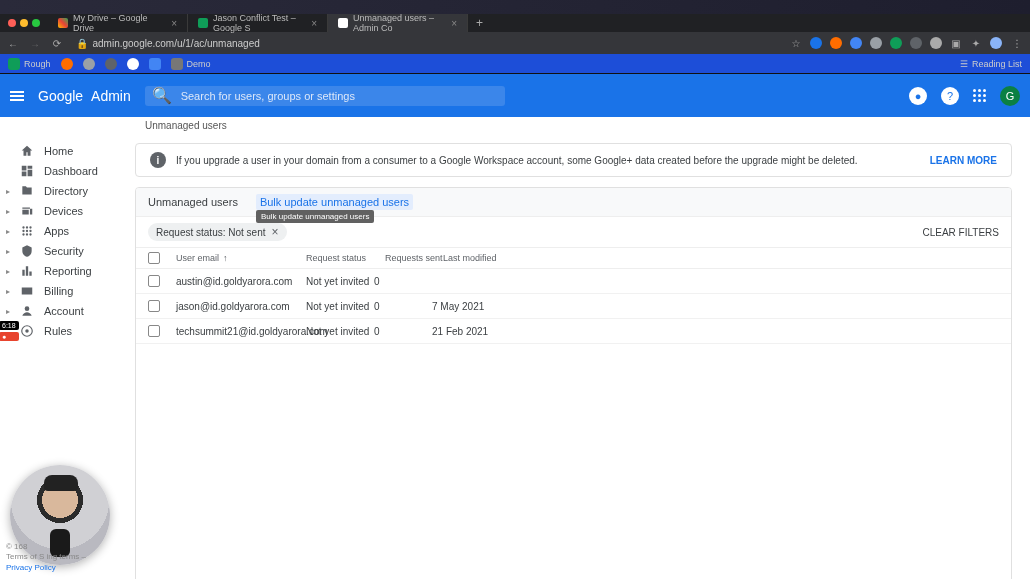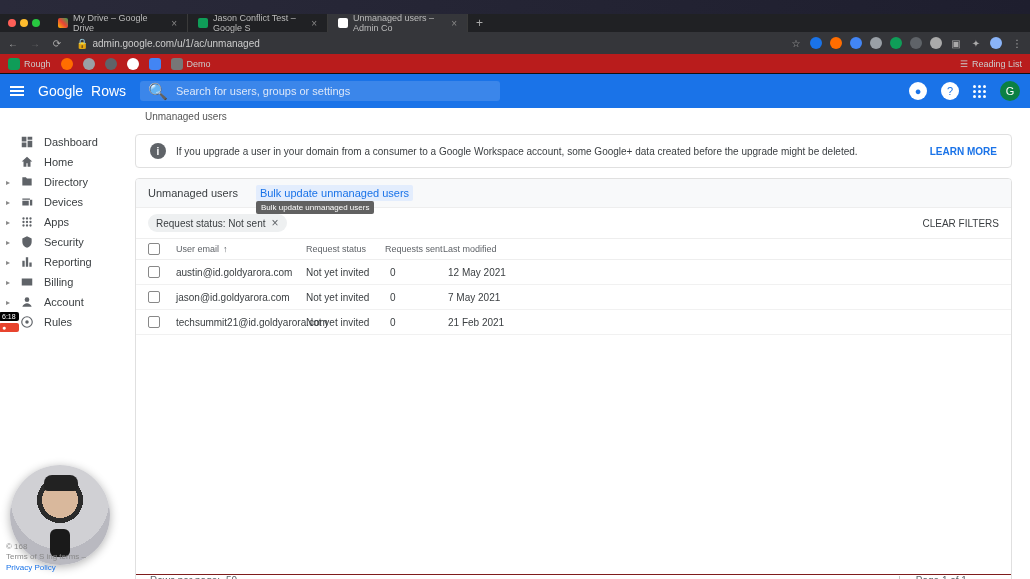--- a/index.html
+++ b/index.html
@@ -25,27 +25,27 @@
   
   .urlbar { height:22px; background:#35363a; display:flex; align-items:center; padding:0 6px; gap:8px; color:#ccc; font-size:10px;}
   .navico{width:14px;text-align:center;color:#aaa}
   .addr{flex:0 0 auto; color:#ccc; display:flex; align-items:center; gap:4px; margin-left:4px;}
   .addr .lock{color:#9aa0a6}
   .url-spacer{flex:1}
   .urlicons{display:flex;gap:8px;align-items:center}
   .urlico{width:12px;height:12px;border-radius:50%;font-size:10px;display:flex;align-items:center;justify-content:center}
 
   
-  .bmbar { height:20px; background:#b91c1c; display:flex; align-items:center; padding:0 8px; gap:10px; font-size:9px; color:#ccc; border-bottom:1px solid #111;}
+  .bmbar { height:20px; background:#1d4ed8; display:flex; align-items:center; padding:0 8px; gap:10px; font-size:9px; color:#ccc; border-bottom:1px solid #111;}
   .bm{display:flex;align-items:center;gap:4px}
   .bmico{width:12px;height:12px;border-radius:3px}
   .bm-right{margin-left:auto;display:flex;align-items:center;gap:4px}
 
   
-  .gahdr { height:34px; background:#1a73e8; display:flex; align-items:center; padding:0 10px; gap:14px; color:#fff;}
+  .gahdr { height:43px; background:#1a73e8; display:flex; align-items:center; padding:0 10px; gap:14px; color:#fff;}
   .menu-ico{display:flex;flex-direction:column;gap:2px;cursor:pointer}
   .menu-ico span{width:14px;height:2px;background:#fff}
   .brand{font-size:14px;display:flex;align-items:center;gap:2px}
   .brand b{font-weight:500}
   .searchbox{flex:0 0 360px;height:20px;background:#3b86ea;border-radius:3px;display:flex;align-items:center;padding:0 8px;gap:8px}
   .searchbox input{background:transparent;border:0;outline:0;color:#fff;font-size:11px;flex:1}
   .searchbox input::placeholder{color:#dce7f9}
   .ghdr-spacer{flex:1}
   .ghdr-ico{width:18px;height:18px;border-radius:50%;display:flex;align-items:center;justify-content:center;font-size:11px;color:#1a73e8}
   .ghdr-ico.circle{background:#fff}
@@ -91,21 +91,21 @@
   .col-chk{width:28px}
   .col-email{width:130px;display:flex;align-items:center;gap:4px}
   .col-status{width:79px}
   .col-req{width:58px}
   .col-mod{flex:1}
   .chk{width:12px;height:12px;border:1.5px solid #888;border-radius:2px;cursor:pointer}
   .asc{font-size:9px}
 
   .trow{display:flex;align-items:center;padding:6px 12px;font-size:10px;color:#3c4043;border-bottom:1px solid #f1f1f1}
   .trow .col-email{width:130px}
-  .trow .col-status{width:84px}
+  .trow .col-status{width:68px}
   .trow .col-req{width:58px}
 
   .pfoot{margin-top:auto;display:flex;align-items:center;padding:0 14px;font-size:10px;color:#5f6368;border-top:1px solid #7f1d1d}
   .rpp{display:flex;align-items:center;gap:6px}
   .rppsel{display:flex;align-items:center;gap:13px;cursor:pointer}
   .pfoot-right{margin-left:auto;display:flex;align-items:center;gap:10px}
   .pagico{color:#bbb;cursor:pointer}
 
   
   .footlinks{position:absolute;left:6px;bottom:6px;font-size:8px;color:#888;line-height:1.3}
@@ -200,21 +200,21 @@
   </div>
 </div>
 
 <div class="gahdr">
   <div class="menu-ico">
       <span></span>
       <span></span>
       <span></span>
     </div>
   <div class="brand">
-    <b>Google</b>&nbsp;<span>Rows</span>
+    <b>Google</b>&nbsp;<span>Admin</span>
   </div>
   <div class="searchbox">
     <span style="color:#dce7f9">🔍</span>
     <input placeholder="Search for users, groups or settings" style="">
   </div>
   <div class="ghdr-spacer"></div>
   <div class="ghdr-ico circle">●</div>
   <div class="ghdr-ico help">?</div>
   <div class="apps-ico">
       <span></span>
@@ -237,32 +237,32 @@
 <div class="main">
   <div class="side-tags">
     <div class="side-tag">6:18</div>
     <div class="side-tag red">●</div>
   </div>
 
   <div class="sidebar">
     <div class="sbitem">
       <span class="sbico">
           <svg viewBox="0 0 24 24">
+            <path d="M12 3l9 8h-3v9h-5v-6H11v6H6v-9H3z"></path>
+          </svg>
+        </span>
+      <span>Home</span>
+    </div>
+    <div class="sbitem">
+      <span class="sbico">
+          <svg viewBox="0 0 24 24">
             <path d="M3 3h8v8H3zM13 3h8v5h-8zM13 10h8v11h-8zM3 13h8v8H3z"></path>
           </svg>
         </span>
       <span>Dashboard</span>
-    </div>
-    <div class="sbitem">
-      <span class="sbico">
-          <svg viewBox="0 0 24 24">
-            <path d="M12 3l9 8h-3v9h-5v-6H11v6H6v-9H3z"></path>
-          </svg>
-        </span>
-      <span>Home</span>
     </div>
     <div class="sbitem">
       <span class="sbarrow">▸</span>
       <span class="sbico">
           <svg viewBox="0 0 24 24">
             <path d="M4 4h6l2 2h8v12H4z"></path>
           </svg>
         </span>
       <span>Directory</span>
     </div>
@@ -378,21 +378,20 @@
       </div>
 
       <div id="rows">
           <div class="trow">
             <div class="col-chk">
               <div class="chk"></div>
             </div>
             <div class="col-email">austin@id.goldyarora.com</div>
             <div class="col-status">Not yet invited</div>
             <div class="col-req">0</div>
-            <div class="col-mod">12 May 2021</div>
           </div>
           <div class="trow">
             <div class="col-chk">
               <div class="chk"></div>
             </div>
             <div class="col-email">jason@id.goldyarora.com</div>
             <div class="col-status">Not yet invited</div>
             <div class="col-req">0</div>
             <div class="col-mod">7 May 2021</div>
           </div>

